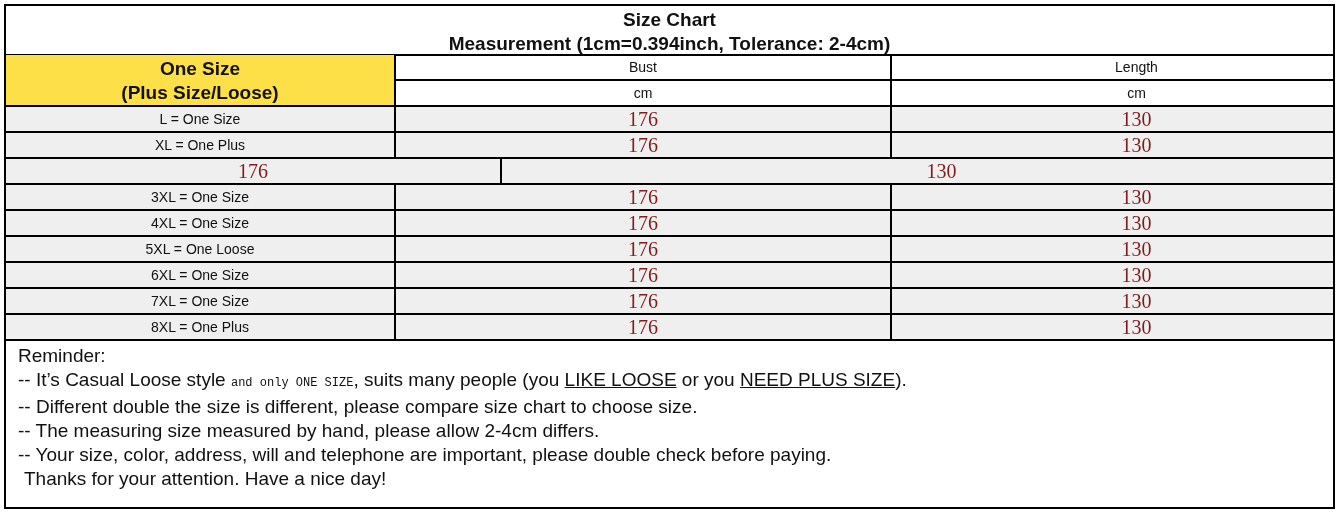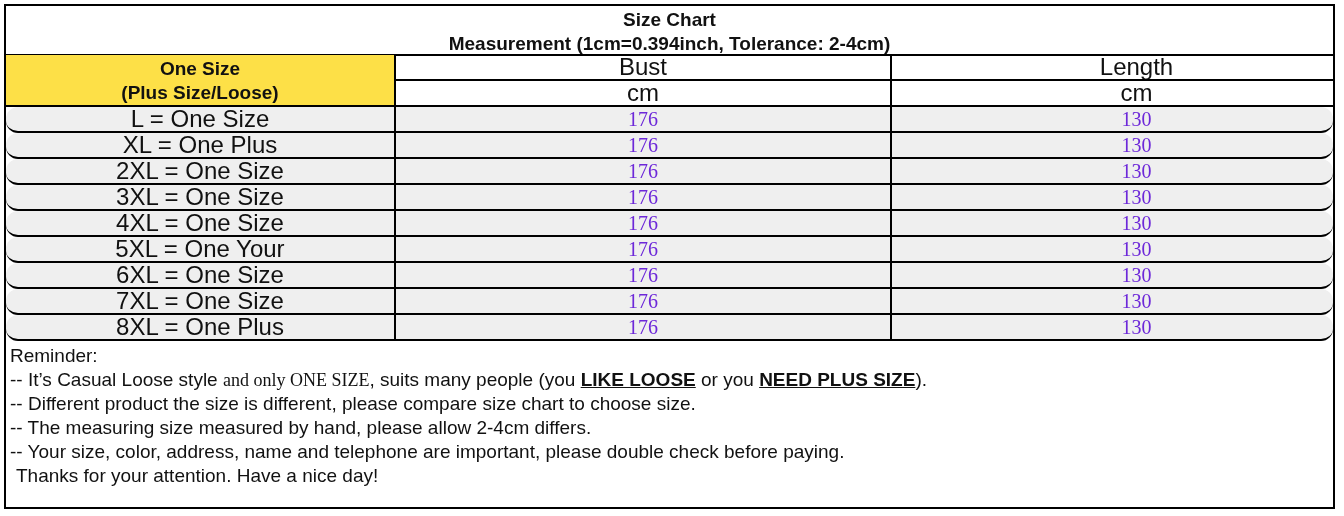--- a/index.html
+++ b/index.html
@@ -1,34 +1,34 @@
 <!DOCTYPE html>
 <html><head>
 <meta charset="utf-8">
 <style>
   html, body { margin:0; padding:0; background:#ffffff; }
   body { width:1344px; height:516px; position:relative; overflow:hidden; font-family:"Liberation Sans", sans-serif; color:#111; }
   .chart { position:absolute; left:4px; top:4px; width:1331px; height:505px; border:2px solid #000; box-sizing:border-box; }
   .title { position:absolute; left:0; top:0; width:100%; height:50px; border-bottom:2px solid #000; text-align:center; font-weight:bold; font-size:19px; line-height:24px; box-sizing:border-box; padding-top:2px; }
   .grid { position:absolute; left:0; top:49px; width:100%; }
   .row { position:relative; height:26px; border-bottom:2px solid #000; box-sizing:border-box; display:flex; }
-  .row.data { background:#efefef;border-radius:12px; }
-  .cell { box-sizing:border-box; text-align:center; font-size:24px; line-height:24px; overflow:hidden; white-space:nowrap; }
+  .row.data { background:#efefef; }
+  .cell { box-sizing:border-box; text-align:center; font-size:14px; line-height:24px; overflow:hidden; white-space:nowrap; }
   .c1 { width:390px; border-right:2px solid #000; }
   .c2 { width:496px; border-right:2px solid #000; }
   .c3 { flex:1;margin-left:48px; }
-  .num { font-family:"Liberation Serif", serif; font-size:20px; color:#6d28d9; }
+  .num { font-family:"Liberation Serif", serif; font-size:20px; color:#7f1d1d; }
   .head-left { position:absolute; left:0; top:0; width:390px; height:52px; border-right:2px solid #000; border-bottom:2px solid #000; box-sizing:border-box; text-align:center; font-weight:bold; font-size:19px; line-height:24px; padding-top:2px; background:#fde047; }
   .head-right { position:absolute; left:390px; top:0; right:0; }
   .hrow { height:26px; border-bottom:2px solid #000; box-sizing:border-box; display:flex; }
   .hrow .c2 { width:496px; }
   .rows { position:absolute; left:0; top:52px; width:100%; }
-  .reminder { position:absolute; left:0; top:337px; width:100%; bottom:0; padding:1px 4px; box-sizing:border-box; font-size:19px; line-height:24px; white-space:nowrap; }
-  .mono { font-family:Liberation Serif, serif; font-size:18px;margin-top:33px; }
-  .bu { font-weight:bold; text-decoration:underline; }
+  .reminder { position:absolute; left:0; top:337px; width:100%; bottom:0; padding:1px 12px; box-sizing:border-box; font-size:19px; line-height:24px; white-space:nowrap; }
+  .mono { font-family:Liberation Mono, monospace; font-size:12px;margin-top:33px; }
+  .bu { font-weight:normal; text-decoration:underline; }
   .thanks { padding-left:6px; }
 </style>
 </head>
 <body>
 
 <div class="chart">
   <div class="title">
     <div>Size Chart</div>
     <div>Measurement (1cm=0.394inch, Tolerance: 2-4cm)</div>
   </div>
@@ -54,36 +54,35 @@
         <div class="cell c1">L = One Size</div>
         <div class="cell c2 num">176</div>
         <div class="cell c3 num">130</div>
       </div>
       <div class="row data">
         <div class="cell c1">XL = One Plus</div>
         <div class="cell c2 num">176</div>
         <div class="cell c3 num">130</div>
       </div>
       <div class="row data">
-        <div class="cell c1">2XL = One Size</div>
         <div class="cell c2 num">176</div>
         <div class="cell c3 num">130</div>
       </div>
       <div class="row data">
         <div class="cell c1">3XL = One Size</div>
         <div class="cell c2 num">176</div>
         <div class="cell c3 num">130</div>
       </div>
       <div class="row data">
         <div class="cell c1">4XL = One Size</div>
         <div class="cell c2 num">176</div>
         <div class="cell c3 num">130</div>
       </div>
       <div class="row data">
-        <div class="cell c1">5XL = One Your</div>
+        <div class="cell c1">5XL = One Loose</div>
         <div class="cell c2 num">176</div>
         <div class="cell c3 num">130</div>
       </div>
       <div class="row data">
         <div class="cell c1">6XL = One Size</div>
         <div class="cell c2 num">176</div>
         <div class="cell c3 num">130</div>
       </div>
       <div class="row data">
         <div class="cell c1">7XL = One Size</div>
@@ -94,18 +93,18 @@
         <div class="cell c1">8XL = One Plus</div>
         <div class="cell c2 num">176</div>
         <div class="cell c3 num">130</div>
       </div>
     </div>
   </div>
 
   <div class="reminder">
     <div>Reminder:</div>
     <div><span>-- It’s Casual Loose style </span><span class="mono">and only ONE SIZE</span><span>, suits many people (you </span><span class="bu">LIKE LOOSE</span><span> or you </span><span class="bu">NEED PLUS SIZE</span><span>).</span></div>
-    <div>-- Different product the size is different, please compare size chart to choose size.</div>
+    <div>-- Different double the size is different, please compare size chart to choose size.</div>
     <div>-- The measuring size measured by hand, please allow 2-4cm differs.</div>
-    <div>-- Your size, color, address, name and telephone are important, please double check before paying.</div>
+    <div>-- Your size, color, address, will and telephone are important, please double check before paying.</div>
     <div class="thanks">Thanks for your attention. Have a nice day!</div>
   </div>
 </div>
 
 </body></html>

